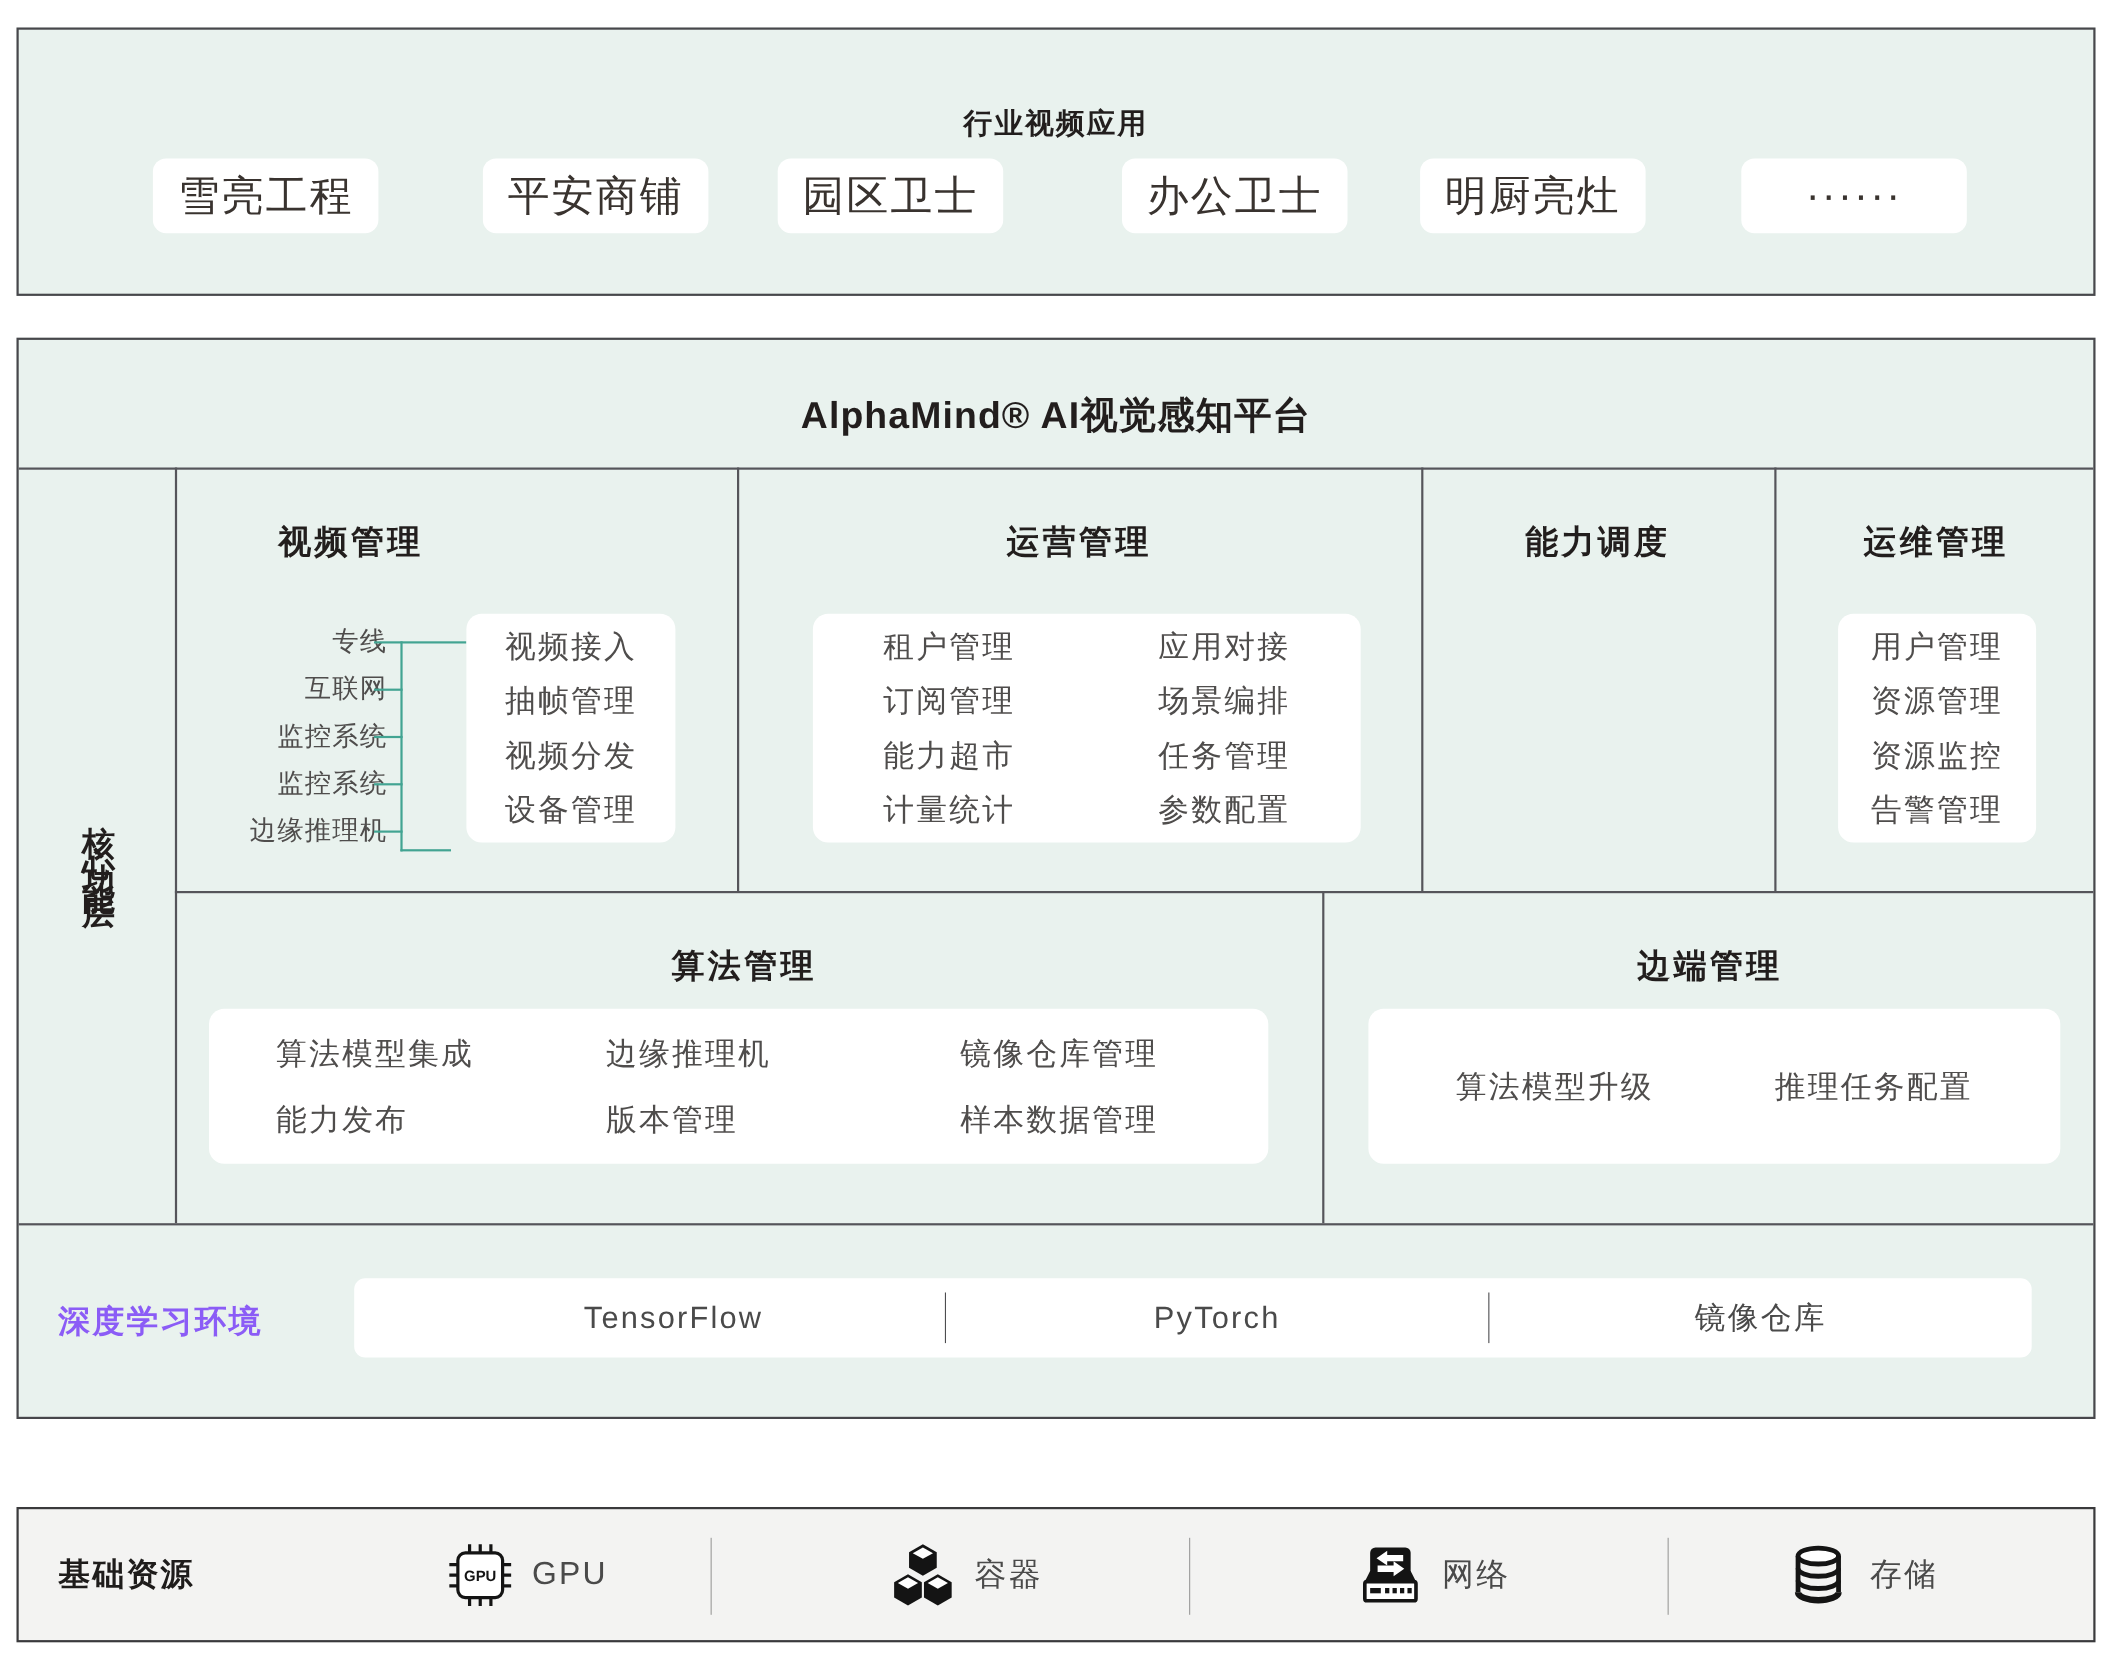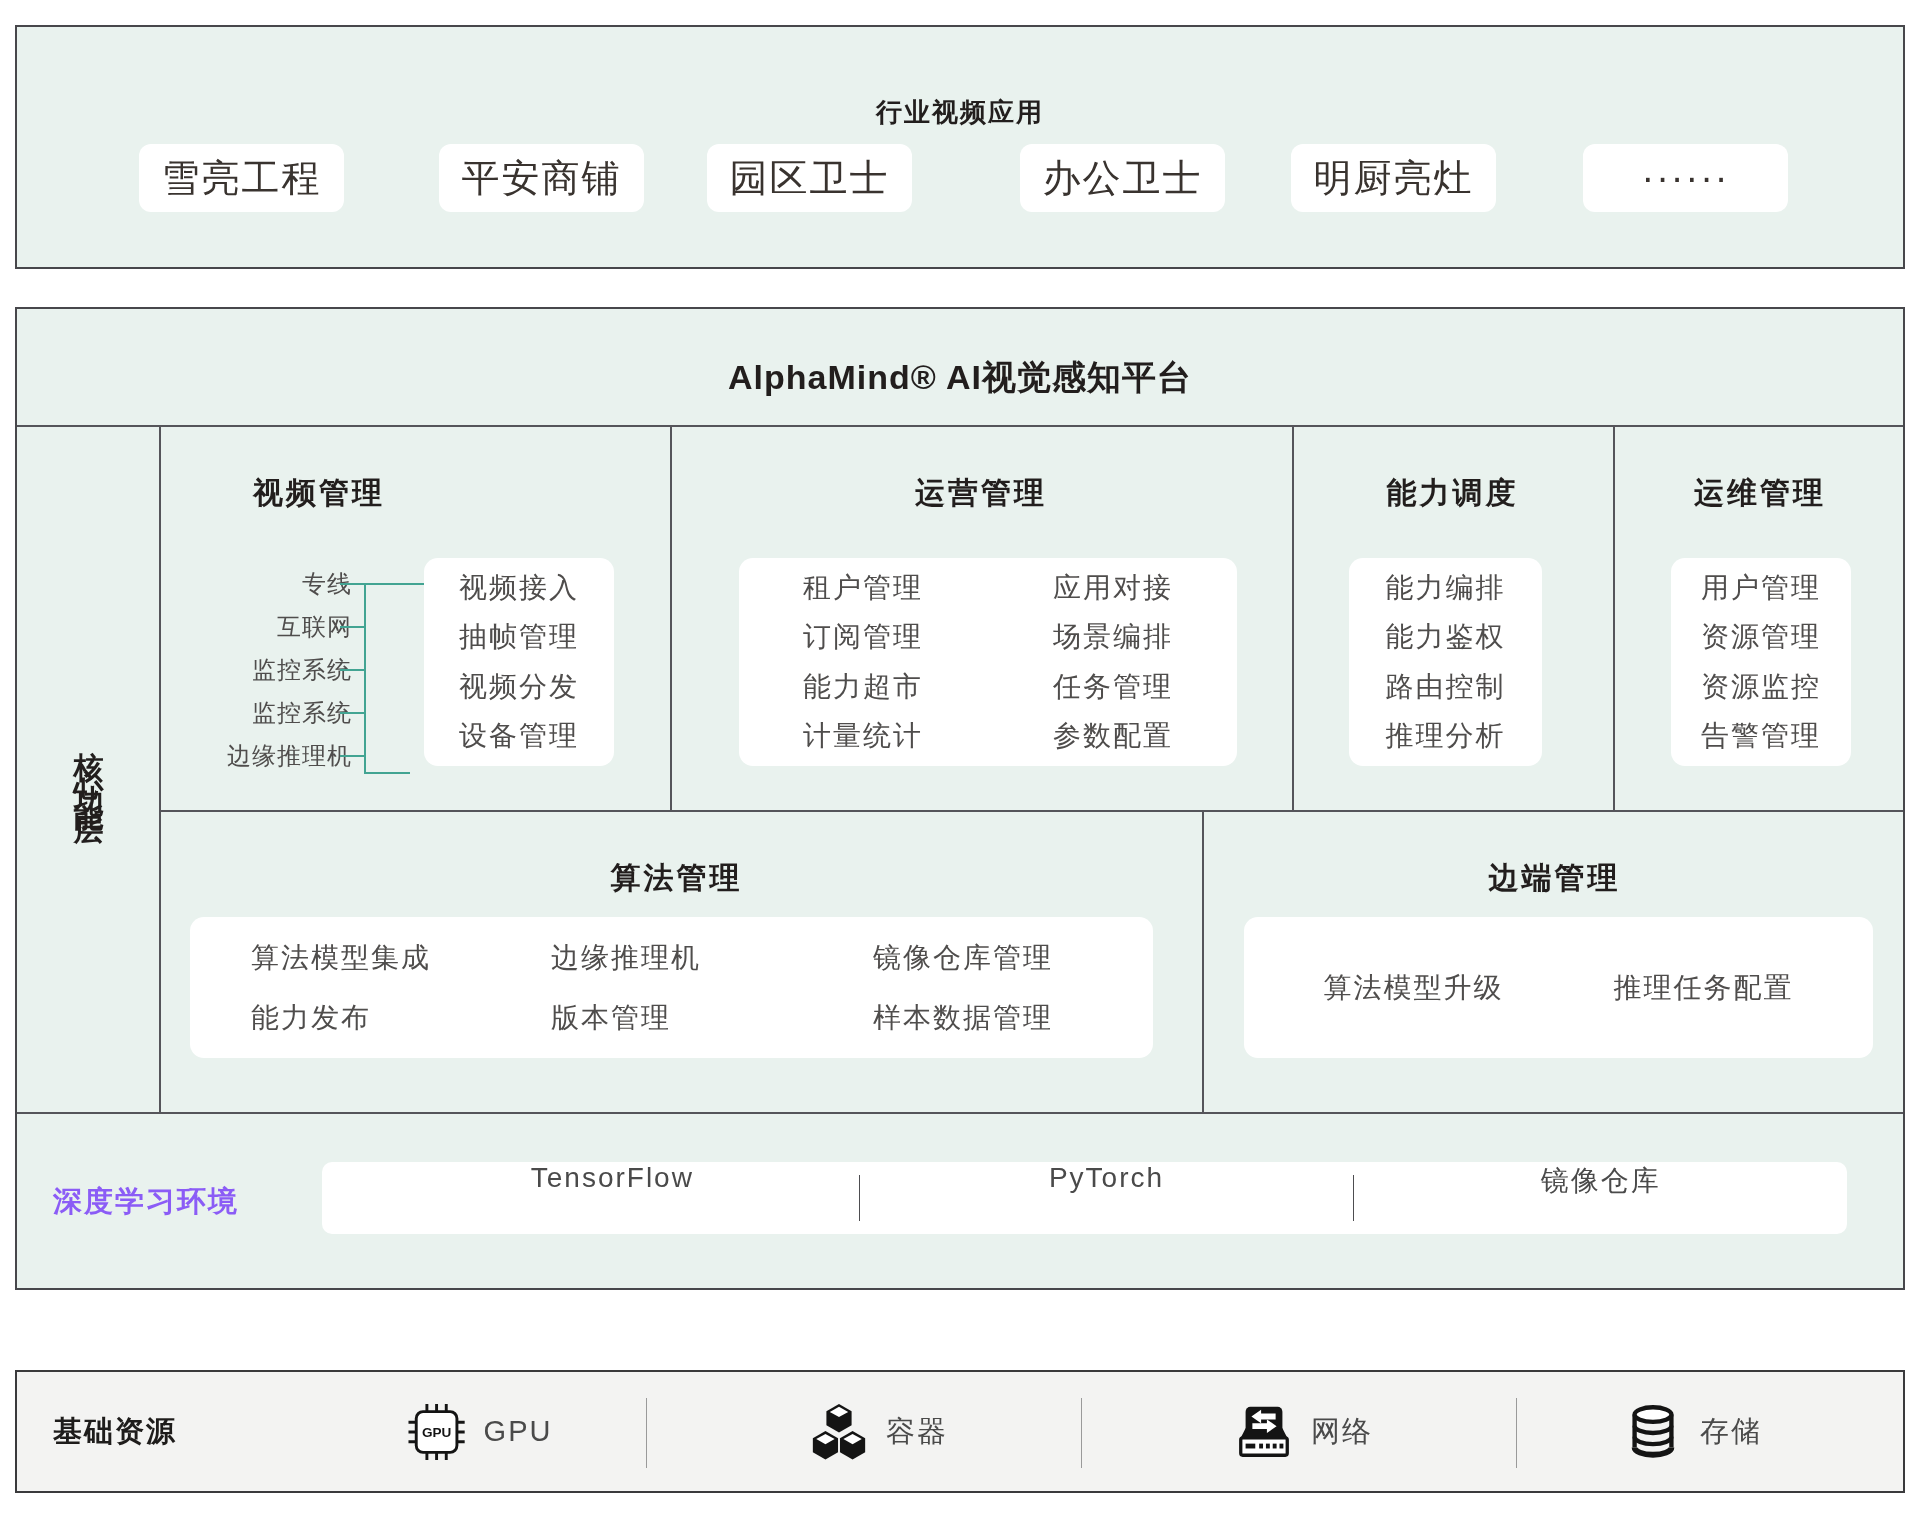--- a/index.html
+++ b/index.html
@@ -71,21 +71,21 @@
                background:#fff; position:absolute; display:flex; align-items:center;
                justify-content:center; gap:110px; font-size:28px; color:#4f4d4c;
                letter-spacing:2px; }
 
   
   #dl-row { left:0; top:803px; width:1890px; height:180px; position:absolute; }
   #dl-label { position:absolute; left:36px; top:0; height:100%; display:flex;
               align-items:center; font-size:29px; font-weight:700; color:#8b5cf6;
               letter-spacing:2px; }
   #dl-pill { position:absolute; left:305px; top:50px; width:1525px; height:72px;
-             background:#fff; border-radius:10px; display:flex; align-items:flex-start;padding-left:44px; }
+             background:#fff; border-radius:10px; display:flex; align-items:center;padding-left:44px; }
   .dl-cell { flex:1; display:flex; align-items:center; justify-content:center;
              font-size:28px; color:#4a4a4a; letter-spacing:2px; }
   .dl-divider { width:1.5px; background:#4d4d50; align-self:center; height:46px; }
 
   
   #infra-panel { left:15px; top:1370px; width:1890px; height:123px;
                  background:#f3f3f2; border-color:#3a3a3c; }
   #infra-label { position:absolute; left:36px; top:0; height:100%; display:flex;
                  align-items:center; font-size:29px; font-weight:700; color:#1e1c1b;
                  letter-spacing:2px; }
@@ -164,26 +164,20 @@
           <div class="fn-item">应用对接</div>
           <div class="fn-item">场景编排</div>
           <div class="fn-item">任务管理</div>
           <div class="fn-item">参数配置</div>
         </div>
       </div>
     </div>
 
     <div class="cell" id="cap-cell">
       <div class="cell-header">能力调度</div>
-      <div class="white-box" id="cap-box">
-        <div class="fn-item">能力编排</div>
-        <div class="fn-item">能力鉴权</div>
-        <div class="fn-item">路由控制</div>
-        <div class="fn-item">推理分析</div>
-      </div>
     </div>
 
     <div class="cell" id="om-cell">
       <div class="cell-header">运维管理</div>
       <div class="white-box" id="om-box">
         <div class="fn-item">用户管理</div>
         <div class="fn-item">资源管理</div>
         <div class="fn-item">资源监控</div>
         <div class="fn-item">告警管理</div>
       </div>

